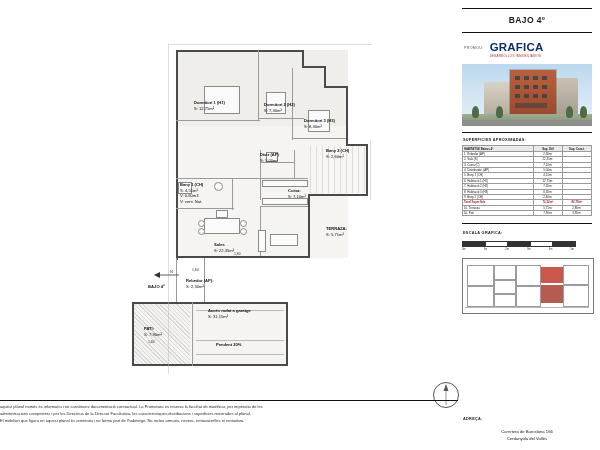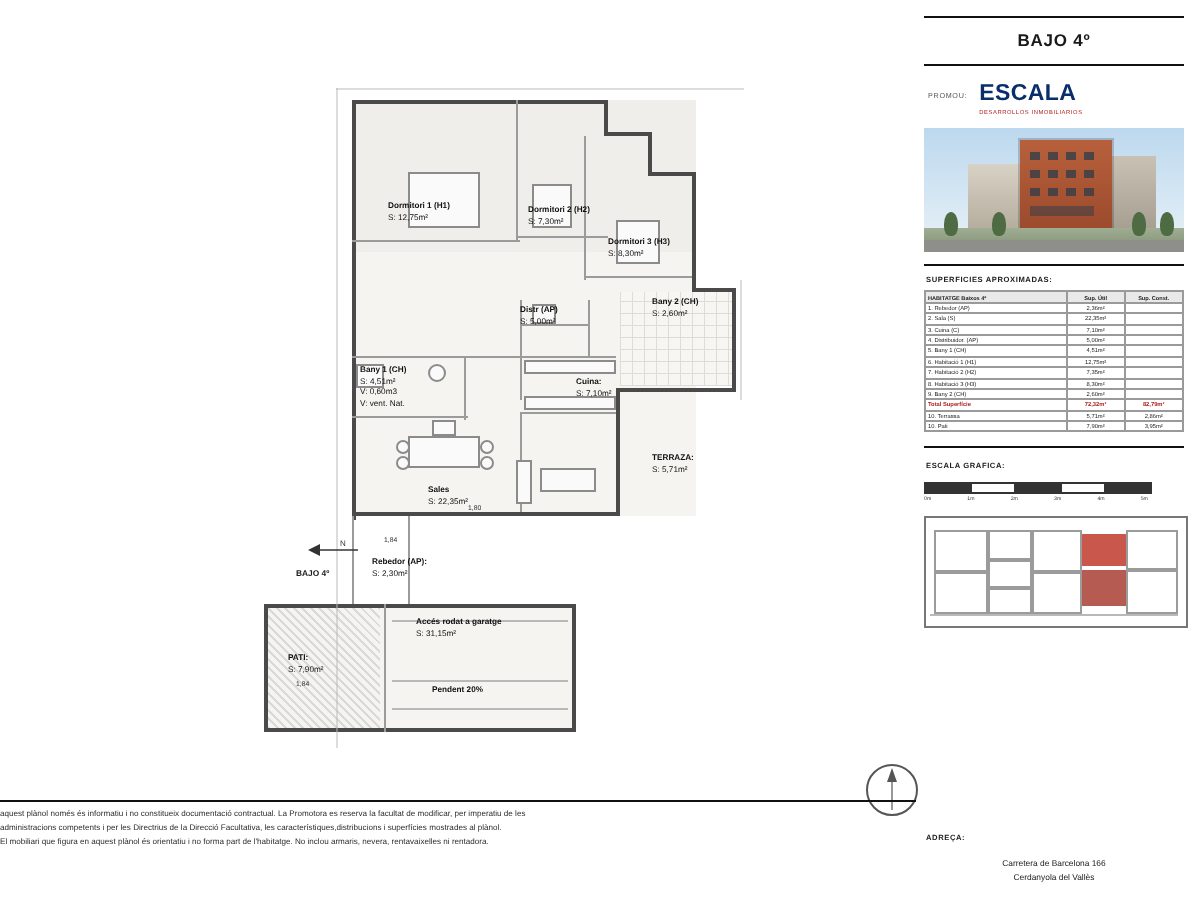--- a/index.html
+++ b/index.html
@@ -303,21 +303,21 @@
 
   <div class="right-panel">
 
     <div class="rp-rule"></div>
     <div class="rp-title">BAJO 4º</div>
     <div class="rp-rule"></div>
 
     <div class="promou-row">
       <div class="promou-lbl">PROMOU:</div>
       <div class="brand">
-        <div class="brand-main">ESCALA</div>
+        <div class="brand-main">GRAFICA</div>
         <div class="brand-sub">DESARROLLOS INMOBILIARIOS</div>
       </div>
     </div>
 
     <div class="photo">
       <div class="ph-sky"></div>
       <div class="ph-bldg3"></div>
       <div class="ph-bldg2"></div>
       <div class="ph-bldg">
         <div class="ph-win" style="left:5px;top:6px;width:5px;height:4px;"></div>

